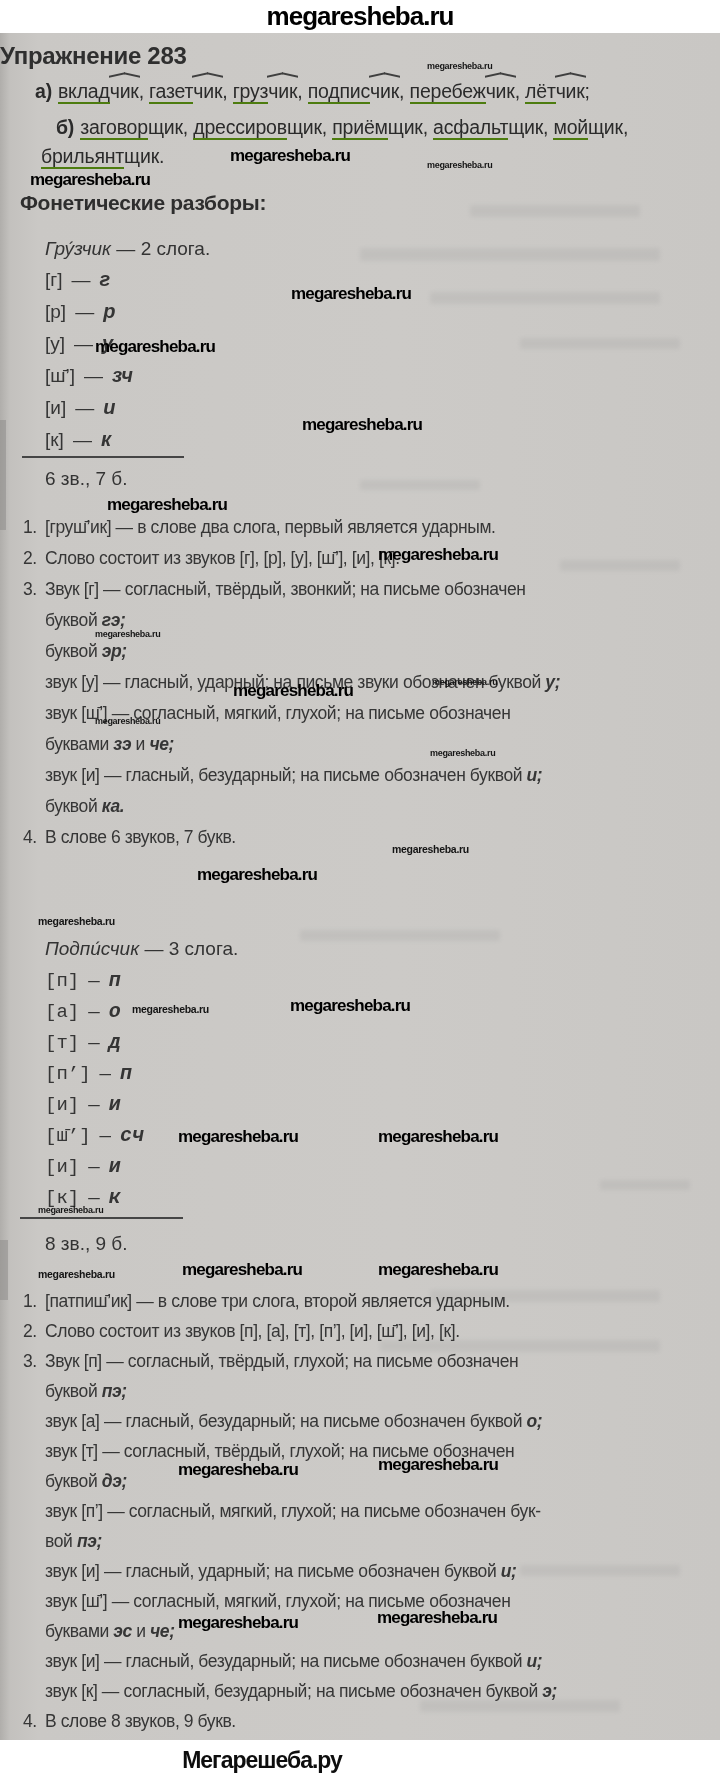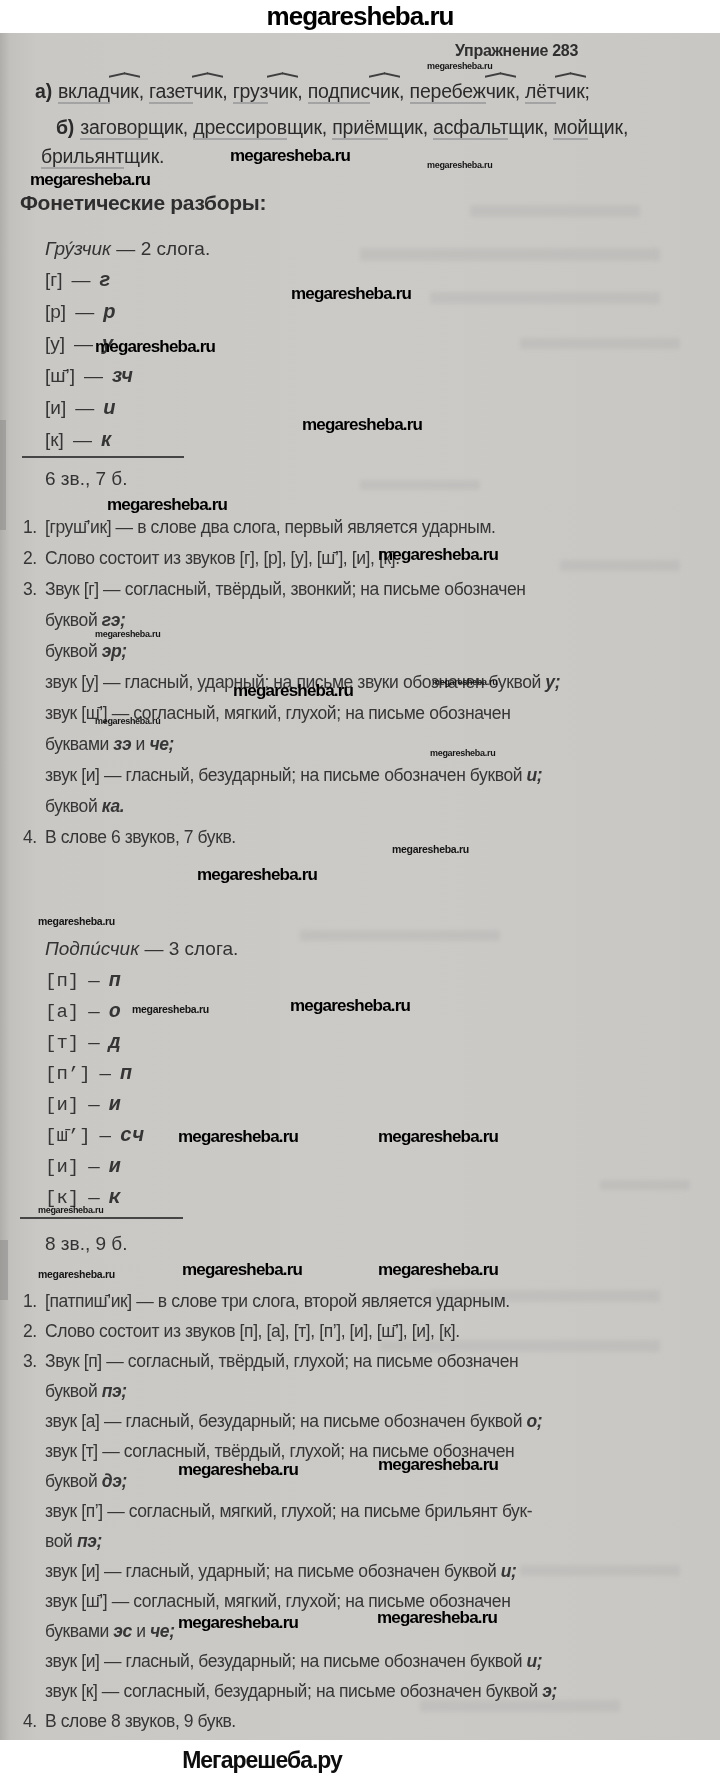--- a/index.html
+++ b/index.html
@@ -16,29 +16,29 @@
       font-weight:700; font-size:23px; letter-spacing:-1px; color:#0d0d0d; }
 
   
   .scan { position:absolute; left:0; top:33px; width:720px; height:1707px;
       background:linear-gradient(90deg,#b0aeab 0,#c3c1be 10px,#cac8c5 38px,#cccac7 55%,#c9c7c4 100%);
       color:#383838; }
   .edge-blob { position:absolute; background:#8e8c8a; opacity:.55; }
 
   .abs { position:absolute; }
 
-  .title { width:534px; text-align:right; font-weight:700; font-size:16px; color:#2f2f2f; letter-spacing:-0.3px;margin-left:44px; }
+  .title { width:534px; text-align:left; font-weight:700; font-size:24px; color:#2f2f2f; letter-spacing:-0.3px; }
   .heading { font-weight:700; font-size:21px; color:#2e2e2e; letter-spacing:-0.3px; }
 
   .wline { font-size:19.5px; color:#2b2b2b; white-space:nowrap; letter-spacing:-0.2px; }
   .wline .lead { font-weight:700; margin:0 6px 0 15px; }
   .wline-b { font-size:19.5px; color:#2b2b2b; width:680px; letter-spacing:-0.2px; line-height:29px;margin-left:21px; }
   .wline-b .lead { font-weight:700; margin:0 6px 0 15px; }
   .w { white-space:nowrap; }
-  .root { border-bottom:2px solid #a3a3a3; padding-bottom:0px; }
+  .root { border-bottom:2px solid #4d7c0f; padding-bottom:0px; }
   .suf { position:relative; }
   .suf::before, .suf::after { content:""; position:absolute; top:-6px; height:2px; background:#3f3f3f; }
   .suf::before { left:-1px; width:55%; transform:skewY(-12deg); }
   .suf::after  { right:-1px; width:55%; transform:skewY(12deg); }
 
   .wsum { font-size:19px; color:#333; }
   .it { font-style:italic; }
   .bi { font-weight:700; font-style:italic; }
 
   .srow { font-size:19px; color:#353535; white-space:nowrap; }
@@ -154,21 +154,21 @@
   <div class="abs total" style="left:45px;top:1233px">8 зв., 9 б.</div>
 
   <div class="abs list p-list" style="left:45px;top:1286px;width:460px">
     <div class="line"><span class="num">1.</span><span>[патпиш̄’ик] — в слове три слога, второй является ударным.</span></div>
     <div class="line"><span class="num">2.</span><span>Слово состоит из звуков [п], [а], [т], [п’], [и], [ш̄’], [и], [к].</span></div>
     <div class="line"><span class="num">3.</span><span>Звук [п] — согласный, твёрдый, глухой; на письме обозначен</span></div>
     <div class="line"><span>буквой </span><span class="bi">пэ;</span></div>
     <div class="line"><span>звук [а] — гласный, безударный; на письме обозначен буквой </span><span class="bi">о;</span></div>
     <div class="line"><span>звук [т] — согласный, твёрдый, глухой; на письме обозначен</span></div>
     <div class="line"><span>буквой </span><span class="bi">дэ;</span></div>
-    <div class="line"><span>звук [п’] — согласный, мягкий, глухой; на письме брильянт бук-</span></div>
+    <div class="line"><span>звук [п’] — согласный, мягкий, глухой; на письме обозначен бук-</span></div>
     <div class="line"><span>вой </span><span class="bi">пэ;</span></div>
     <div class="line"><span>звук [и] — гласный, ударный; на письме обозначен буквой </span><span class="bi">и;</span></div>
     <div class="line"><span>звук [ш̄’] — согласный, мягкий, глухой; на письме обозначен</span></div>
     <div class="line"><span>буквами </span><span class="bi">эс</span><span> и </span><span class="bi">че;</span></div>
     <div class="line"><span>звук [и] — гласный, безударный; на письме обозначен буквой </span><span class="bi">и;</span></div>
     <div class="line"><span>звук [к] — согласный, безударный; на письме обозначен буквой </span><span class="bi">э;</span></div>
     <div class="line"><span class="num">4.</span><span>В слове 8 звуков, 9 букв.</span></div>
   </div>
 
   <div class="wm wm-sm" style="left:427px;top:61px">megaresheba.ru</div>

